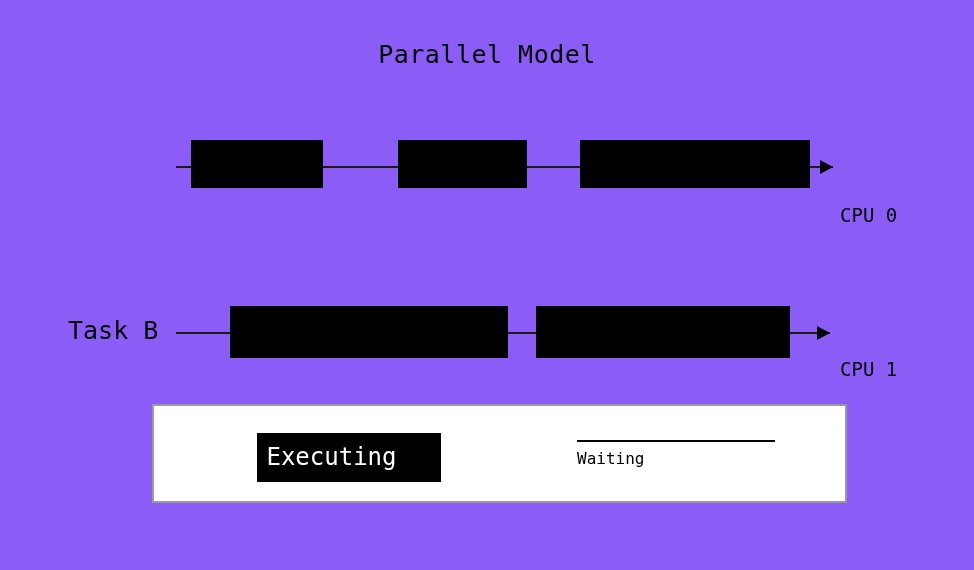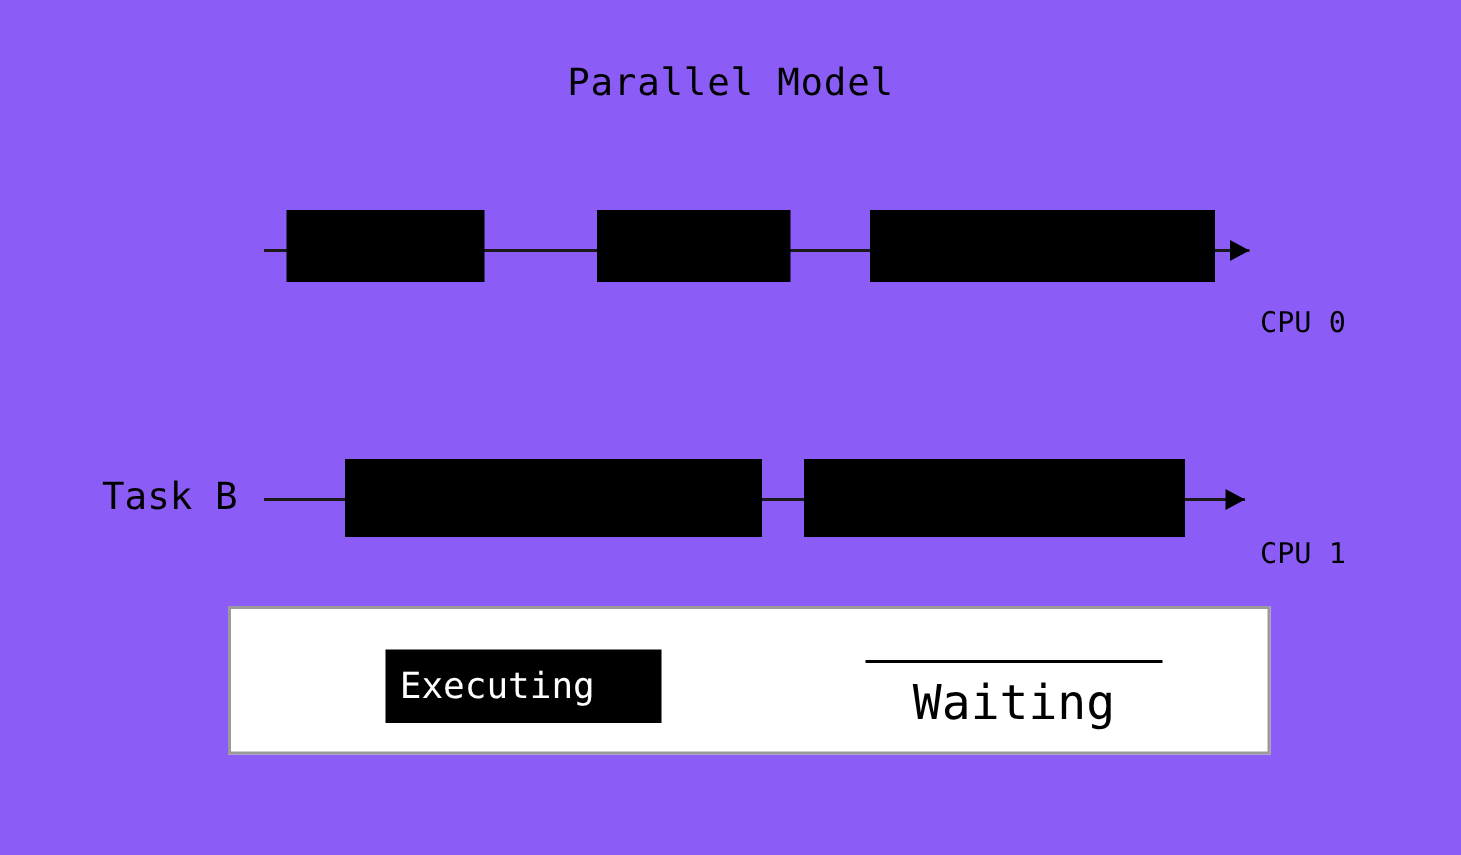--- a/index.html
+++ b/index.html
@@ -94,23 +94,22 @@
     top: 440px;
     width: 198px;
     height: 2px;
     background: #000000;
   }
   .legend-waiting-text {
     position: absolute;
     left: 577px;
     top: 449px;
     width: 198px;
-    text-align: center;
     color: #000000;
-    font-size: 32px;
+    font-size: 16px;
     white-space: pre;
   }
 </style>
 </head>
 <body>
 
 <div id="canvas">
 
   <div class="title">Parallel Model</div>
 

